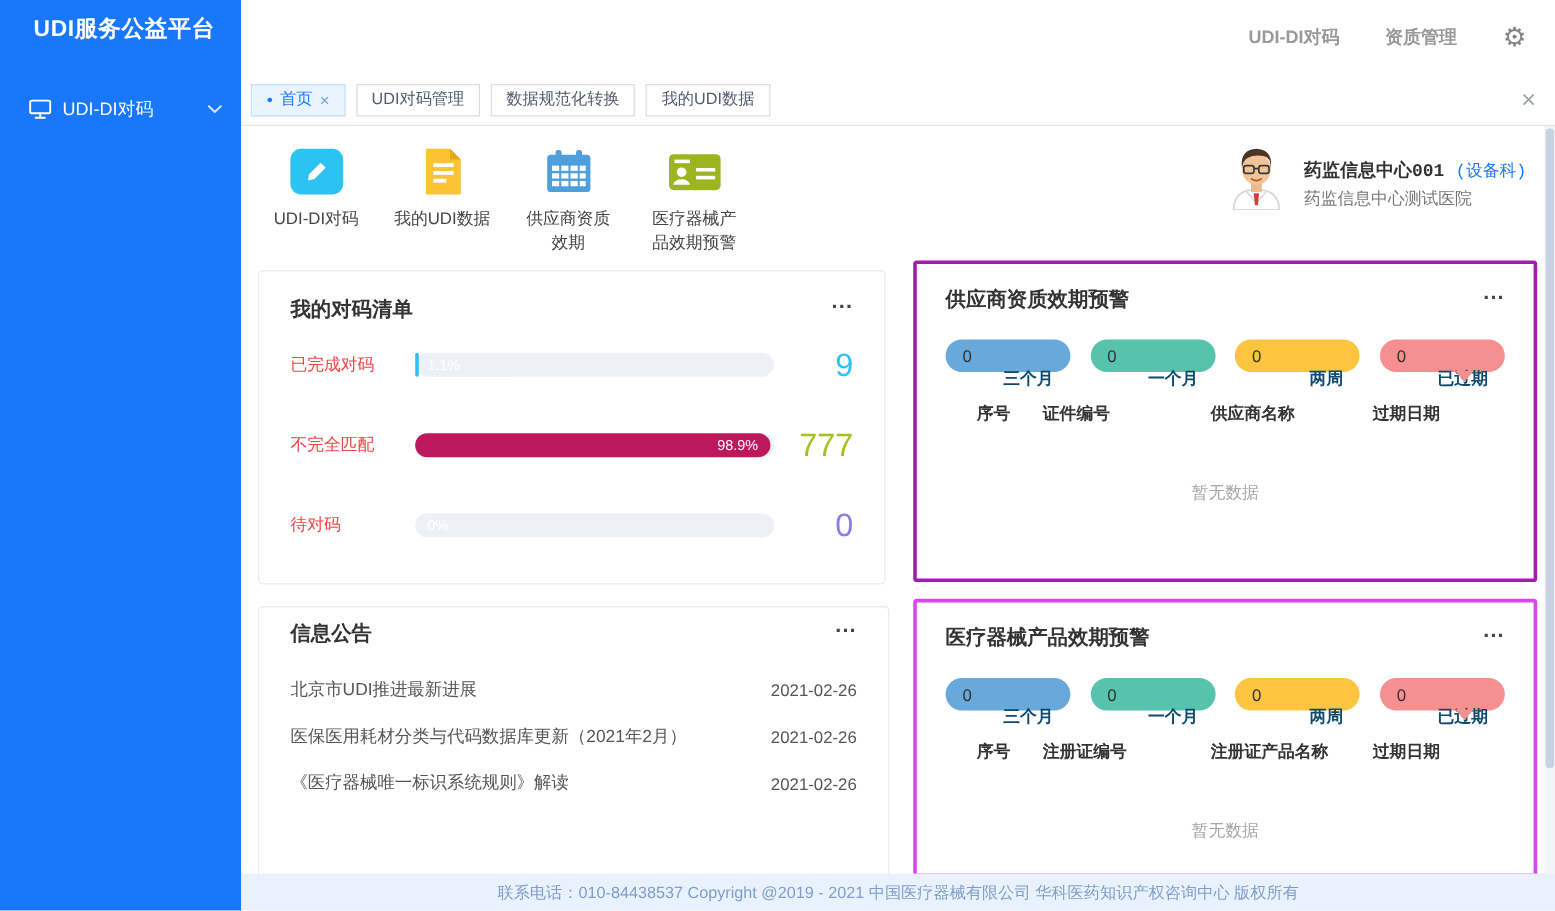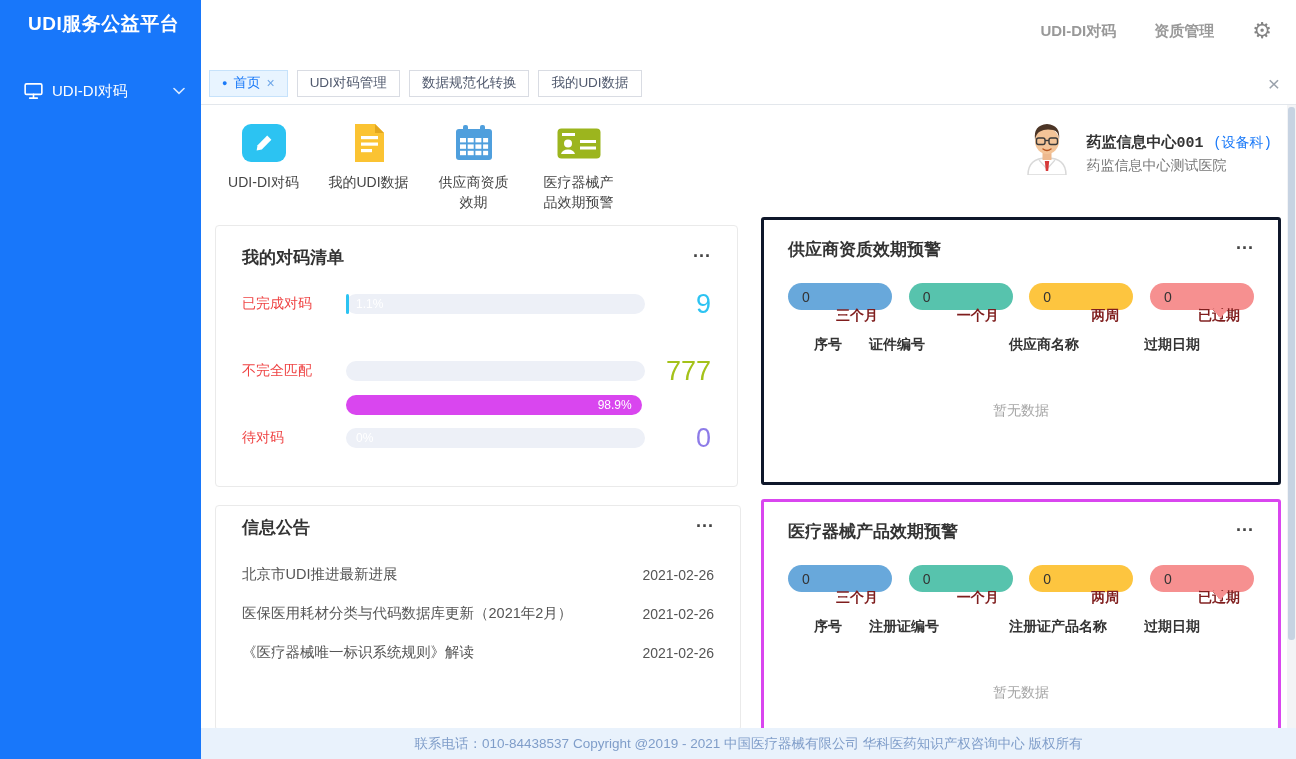--- a/index.html
+++ b/index.html
@@ -41,21 +41,21 @@
   
   .user-info { position:absolute; right:24px; top:14px; display:flex; align-items:flex-end; gap:12px;font-family:Liberation Mono, monospace; }
   .user-text { padding-top:7px; }
   .user-name { font-size:15px; font-weight:bold; color:#333; }
   .user-dept { color:#1b7af8; font-weight:normal; font-size:14px; }
   .user-org { margin-top:5px; font-size:14px; color:#777; }
 
   
   .card { position:absolute; background:#fff; border:1px solid #eaeaea; border-radius:4px; }
   .card-match   { left:14px;  top:120px; width:523px; height:262px; padding:20px 26px; }
-  .card-supplier{ left:560px; top:112px; width:520px; height:268px; padding:18px 24px; border:3px solid #0f172a; border-radius:3px; }
+  .card-supplier{ left:560px; top:112px; width:520px; height:268px; padding:18px 24px; border:3px solid #a21caf; border-radius:3px; }
   .card-notice  { left:14px;  top:400px; width:526px; height:226px; padding:10px 26px; }
   .card-product { left:560px; top:394px; width:520px; height:232px; padding:18px 24px; border:3px solid #d946ef; border-radius:3px; }
   .card-head { display:flex; justify-content:space-between; align-items:flex-start; }
   .card-title { font-size:17px; font-weight:bold; color:#333; }
   .card-more { font-size:18px; font-weight:bold; color:#444; letter-spacing:1px; line-height:.6; cursor:pointer; }
 
   
   .match-rows { margin-top:24px; }
   .match-row { display:flex; align-items:center; height:22px; margin-bottom:45px; }
   .match-label { width:104px; font-size:14px; color:#ef4444; }
@@ -63,21 +63,21 @@
   .match-fill { height:100%; border-radius:10px; min-width:0; position:relative; }
   .pct { font-size:12px; color:#fff; white-space:nowrap; }
   .pct-on-track { position:absolute; left:10px; top:3px; z-index:2; }
   .pct-in-fill { position:absolute; right:10px; top:3px; }
   .match-value { width:66px; text-align:right; font-size:27px; }
 
   
   .badge-row { display:flex; justify-content:space-between; margin-top:22px; }
   .badge { position:relative; width:104px; height:27px; border-radius:14px; display:flex; align-items:center; justify-content:space-between; padding:0 14px; }
   .badge-count { color:#333; font-size:14px; }
-  .badge-label { color:#7f1d1d; font-size:14px; font-weight:600;margin-top:38px; }
+  .badge-label { color:#0c4a6e; font-size:14px; font-weight:600;margin-top:38px; }
   .badge-tail { position:absolute; left:60%; bottom:-8px; width:16px; height:9px; clip-path:polygon(0 0,100% 0,50% 100%); }
   .warn-cols { display:grid; grid-template-columns:55px 140px 135px auto; margin-top:26px; padding-left:26px; font-size:14px; font-weight:bold; color:#333; }
   .warn-empty { text-align:center; color:#a6a6a6; font-size:14px; margin-top:48px; }
 
   
   .notice-list { margin-top:16px; }
   .notice-row { display:flex; justify-content:space-between; align-items:center; height:39px; cursor:pointer; }
   .notice-title { font-size:14.5px; color:#555; }
   .notice-date { font-size:14px; color:#555; }
 
@@ -231,21 +231,21 @@
             <span class="match-label">已完成对码</span>
             <div class="match-bar">
               <div class="match-fill" style="width: 1.1%; background: rgb(44, 195, 242);"></div>
               <span class="pct pct-on-track">1.1%</span>
             </div>
             <span class="match-value" style="color: rgb(44, 195, 242);">9</span>
           </div>
           <div class="match-row">
             <span class="match-label">不完全匹配</span>
             <div class="match-bar">
-              <div class="match-fill" style="width: 98.9%; background: #d946ef; margin-top: 34px;">
+              <div class="match-fill" style="width: 98.9%; background: #be185d;">
                 <span class="pct pct-in-fill">98.9%</span>
               </div>
             </div>
             <span class="match-value" style="color: rgb(164, 194, 25);">777</span>
           </div>
           <div class="match-row">
             <span class="match-label">待对码</span>
             <div class="match-bar">
               <div class="match-fill" style="width: 0%; background: rgb(141, 123, 232);"></div>
               <span class="pct pct-on-track">0%</span>

